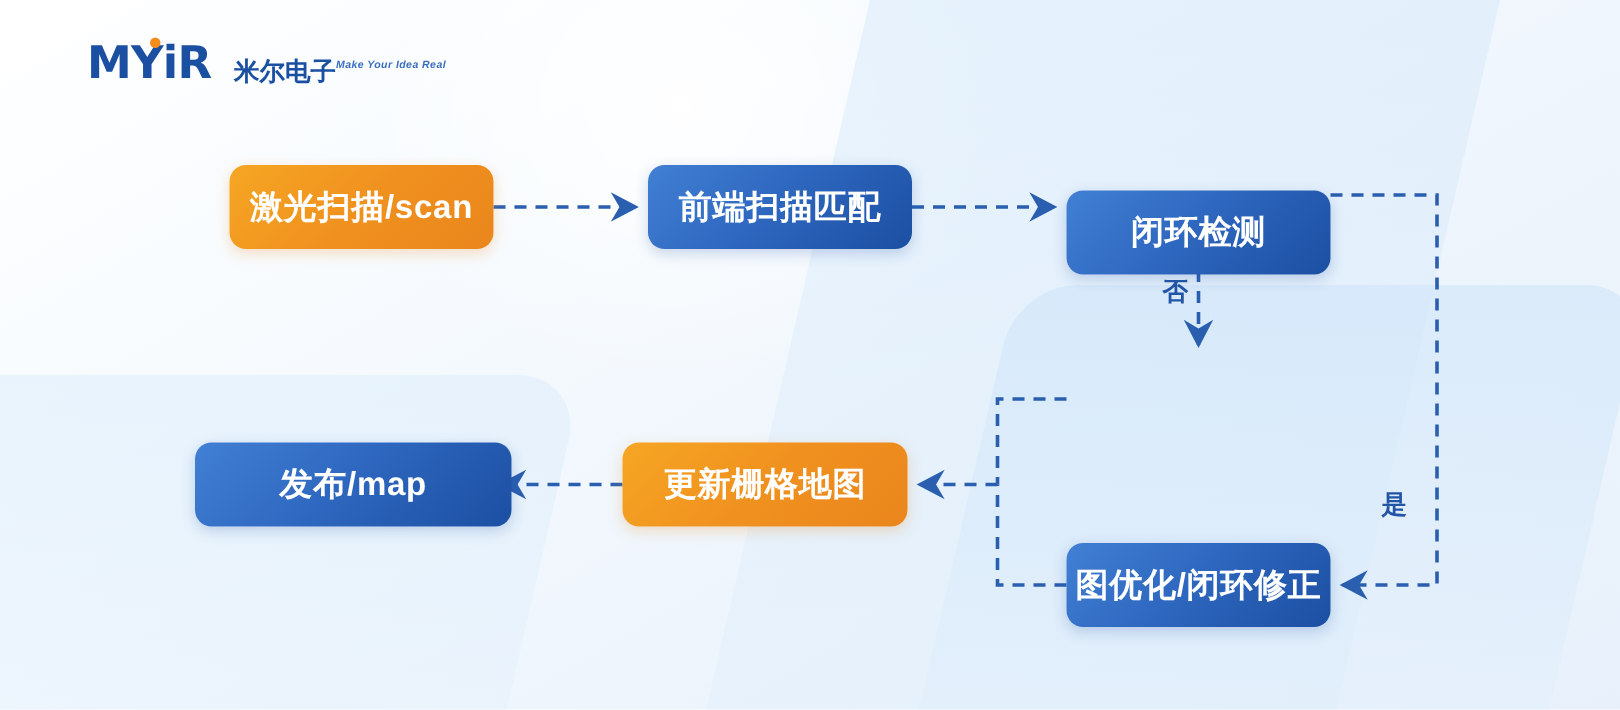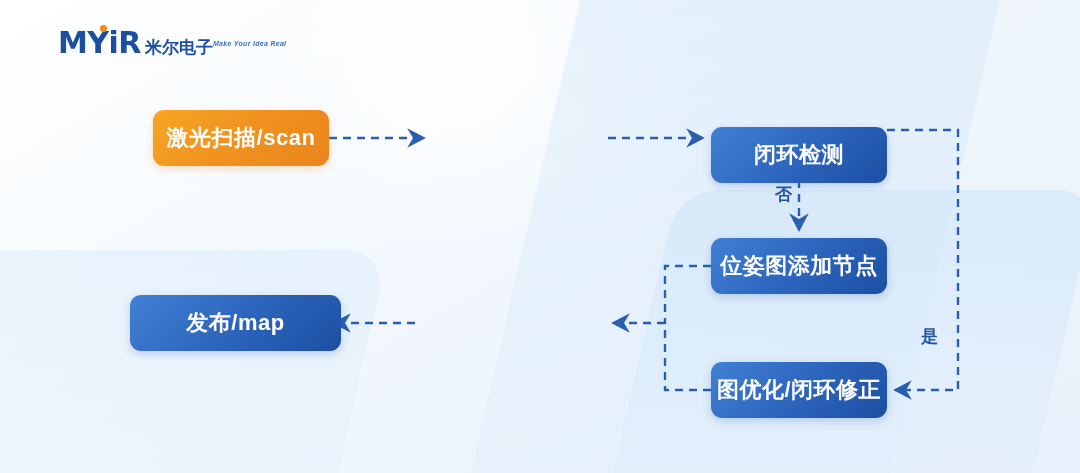--- a/index.html
+++ b/index.html
@@ -60,21 +60,21 @@
     background: radial-gradient(ellipse at center, rgba(255,255,255,0.9) 0%, rgba(255,255,255,0) 70%);
   }
 
   
   #logo {
     position: absolute;
     left: 58px;
     top: 28px;
     display: flex;
     align-items: flex-end;
-    gap: 4px;
+    gap: 15px;
   }
   .logo-mark {
     font-size: 30px;
     font-weight: 800;
     letter-spacing: -0.5px;
     color: #1b4fa2;
     line-height: 1;
     position: relative;
     font-family: "DejaVu Sans", sans-serif;
   }
@@ -207,33 +207,36 @@
       <path d="M665,323 L613,323" marker-end="url(#ah)"></path>
 
       <path d="M415,323 L334,323" marker-end="url(#ah)"></path>
     </g>
   </svg>
 
   <div class="node orange" id="node-scan">
     <span>激光扫描/scan</span>
   </div>
 
+  <div class="node blue" id="node-frontend">
+    <span>前端扫描匹配</span>
+  </div>
 
   <div class="node blue" id="node-loop">
     <span>闭环检测</span>
   </div>
 
-  <div class="node blue" id="node-posegraph">
-    <span>位姿图添加节点</span>
-  </div>
 
   <div class="node blue" id="node-optimize">
     <span>图优化/闭环修正</span>
   </div>
 
+  <div class="node orange" id="node-gridmap">
+    <span>更新栅格地图</span>
+  </div>
 
   <div class="node blue" id="node-publish">
     <span>发布/map</span>
   </div>
 
   <div class="edge-label" id="label-no">否</div>
   <div class="edge-label" id="label-yes">是</div>
 
 </div>
 

